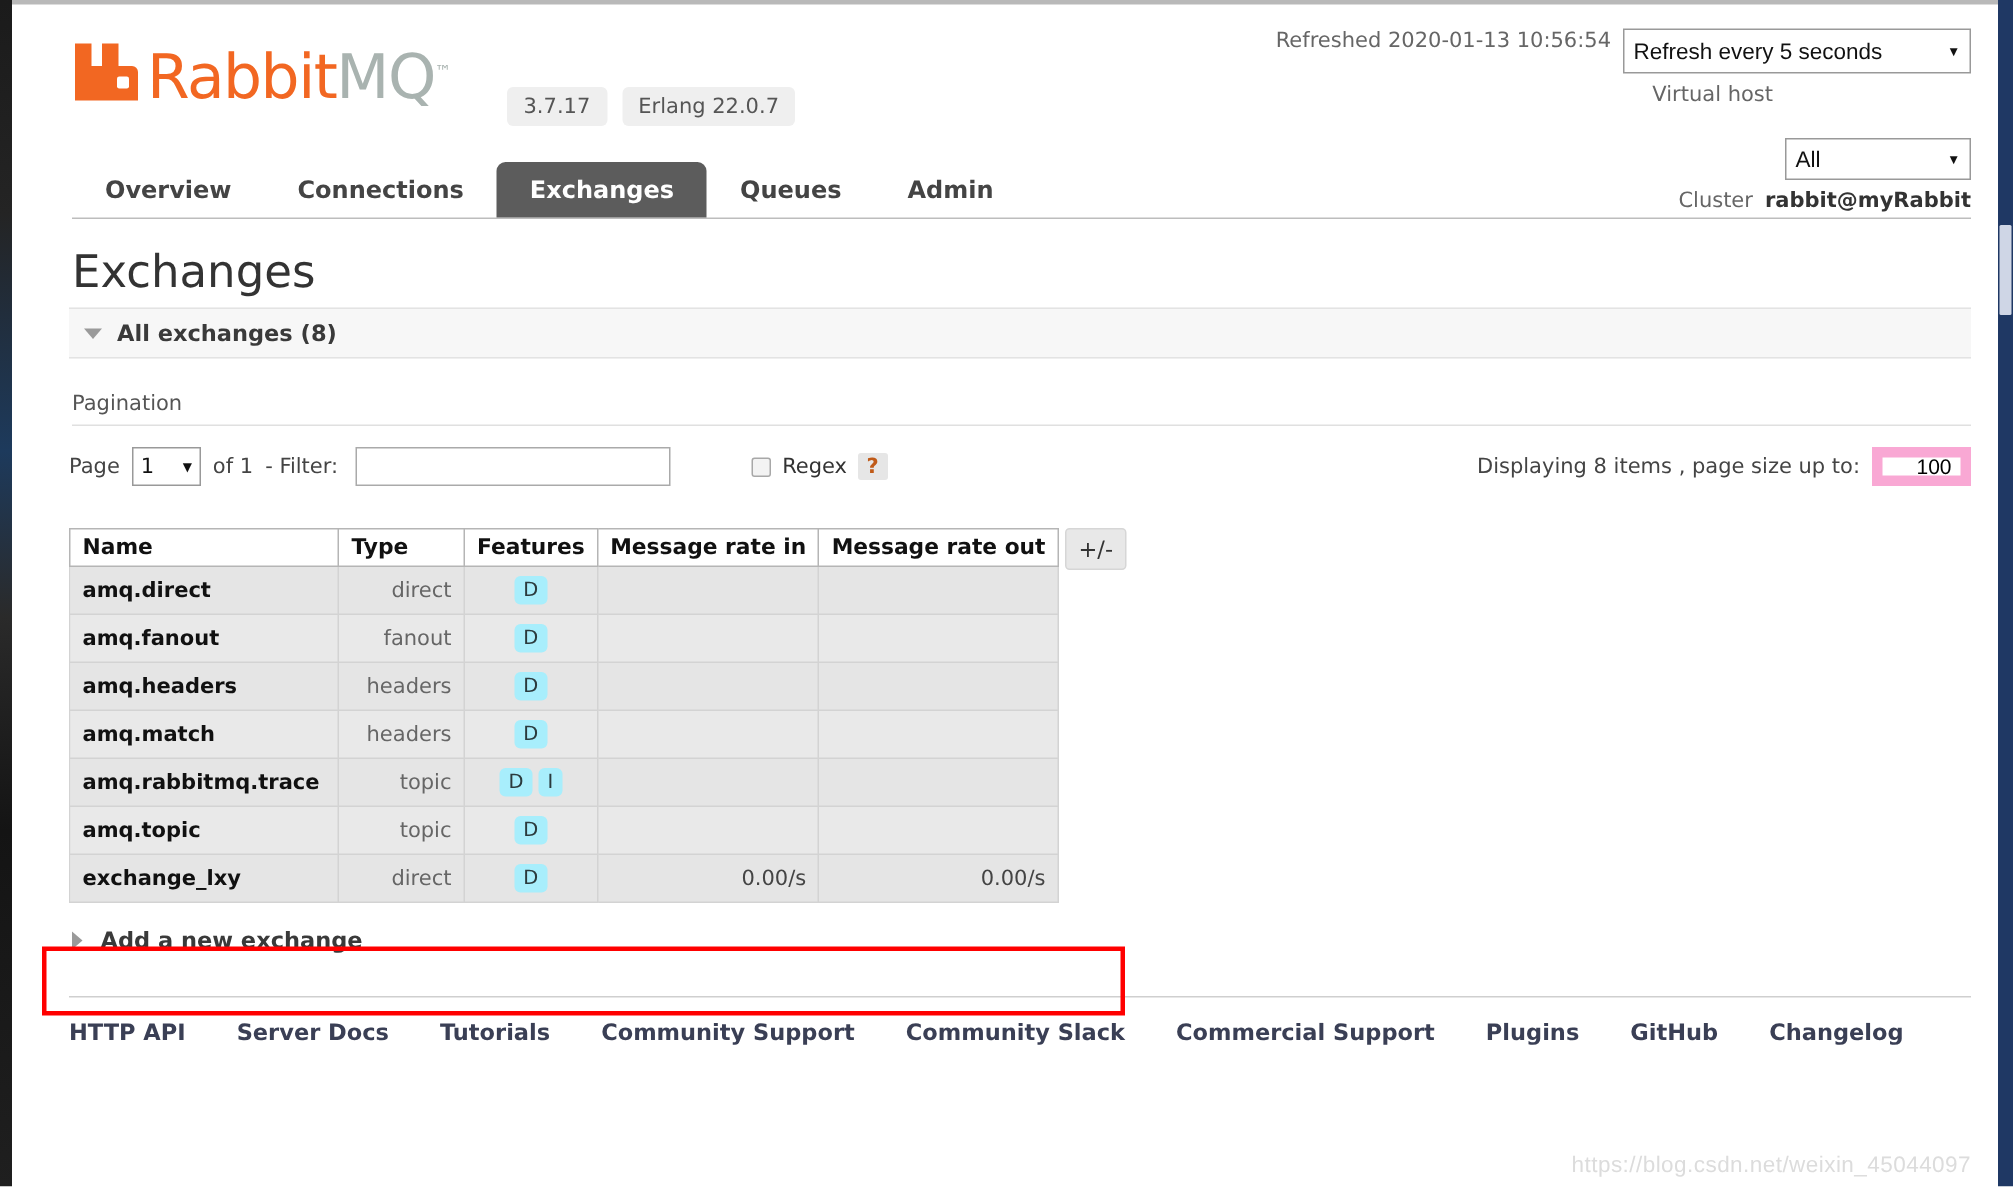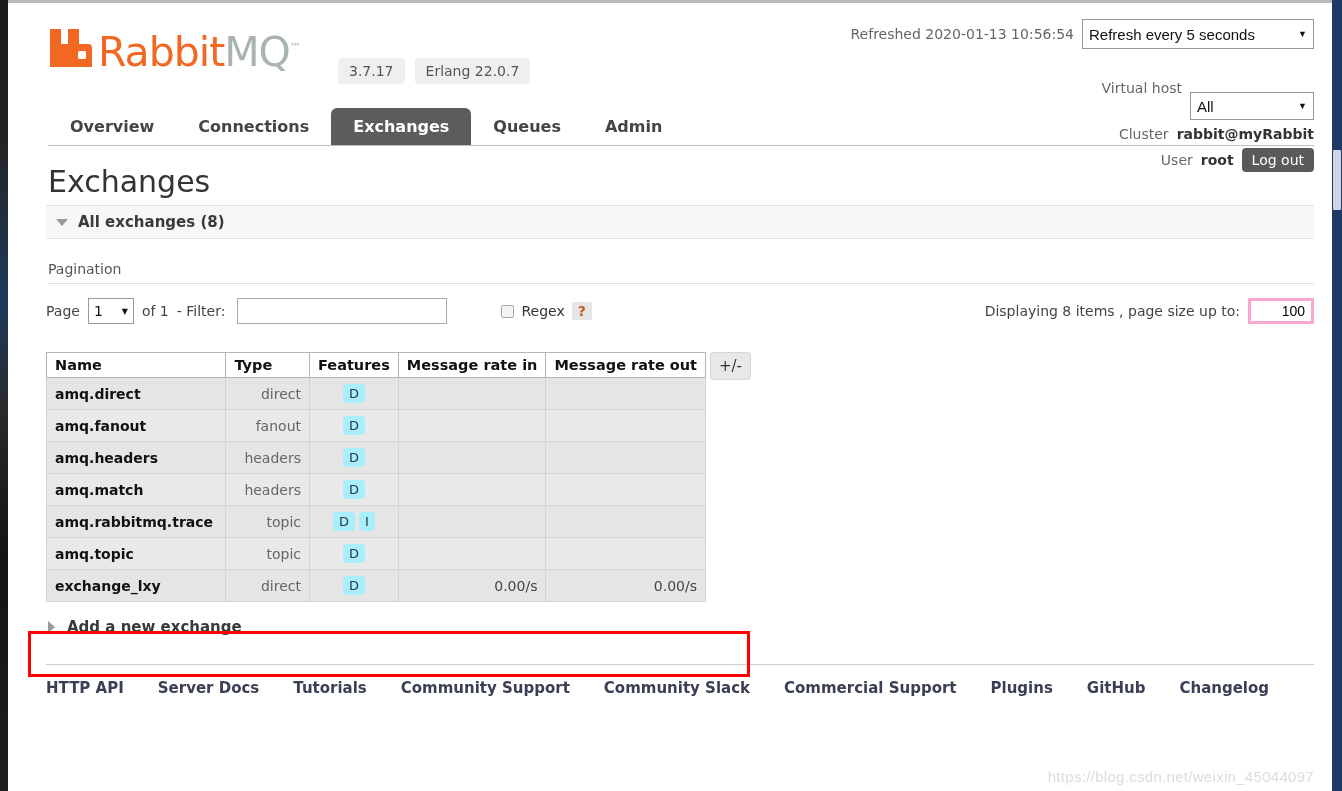--- a/index.html
+++ b/index.html
@@ -75,21 +75,21 @@
     font-size: 14px; padding: 5px 11px;
     border-radius: 4px; white-space: nowrap;
   }
 
   .header-right {
     position: absolute; right: 18px; top: 16px;
     text-align: right;
     font-size: 14px; color: #444;
   }
   .hr-row {
-    display: flex; align-items: center; justify-content: flex-end;
+    display: flex; justify-content: flex-end;
     margin-bottom: 6px; gap: 8px;
   }
   .hr-label { color: #666; font-size: 14px; }
   .sel {
     border: 1px solid #999; background: #fff;
     font-size: 15px; color: #111;
     padding: 3px 6px;
     display: flex; align-items: center; justify-content: space-between;
     font-family: "Liberation Sans", sans-serif;
   }
@@ -198,21 +198,21 @@
     font-size: 14px; font-weight: bold;
     padding: 1px 6px; border-radius: 2px; cursor: pointer;
   }
   .displaying {
     margin-left: auto;
     display: flex; align-items: center; gap: 0;
     font-size: 14px; color: #444;
   }
   .pagesize-input {
     width: 66px; height: 26px;
-    border: 3px solid #f9a8d4; background: #fff;
+    border: 7px solid #f9a8d4; background: #fff;
     text-align: right; padding-right: 6px;
     font-size: 14px; margin-left: 8px;
     font-family: "Liberation Sans", sans-serif;
   }
 
   
   .table-wrap {
     margin-top: 28px;
     display: flex; align-items: flex-start;
   }
@@ -337,25 +337,20 @@
       <div class="hr-row">
         <span class="hr-label">Virtual host</span>
         <div class="sel sel-vhost">
           <span>All</span>
           <span class="caret">▼</span>
         </div>
       </div>
       <div class="hr-row">
         <span class="hr-label">Cluster</span>
         <span class="cluster-name">rabbit@myRabbit</span>
-      </div>
-      <div class="hr-row">
-        <span class="hr-label">User</span>
-        <span class="user-name">root</span>
-        <button class="logout-btn">Log out</button>
       </div>
     </div>
   </div>
 
   <div class="nav">
     <div class="tab">Overview</div>
     <div class="tab">Connections</div>
     <div class="tab active">Exchanges</div>
     <div class="tab">Queues</div>
     <div class="tab">Admin</div>

